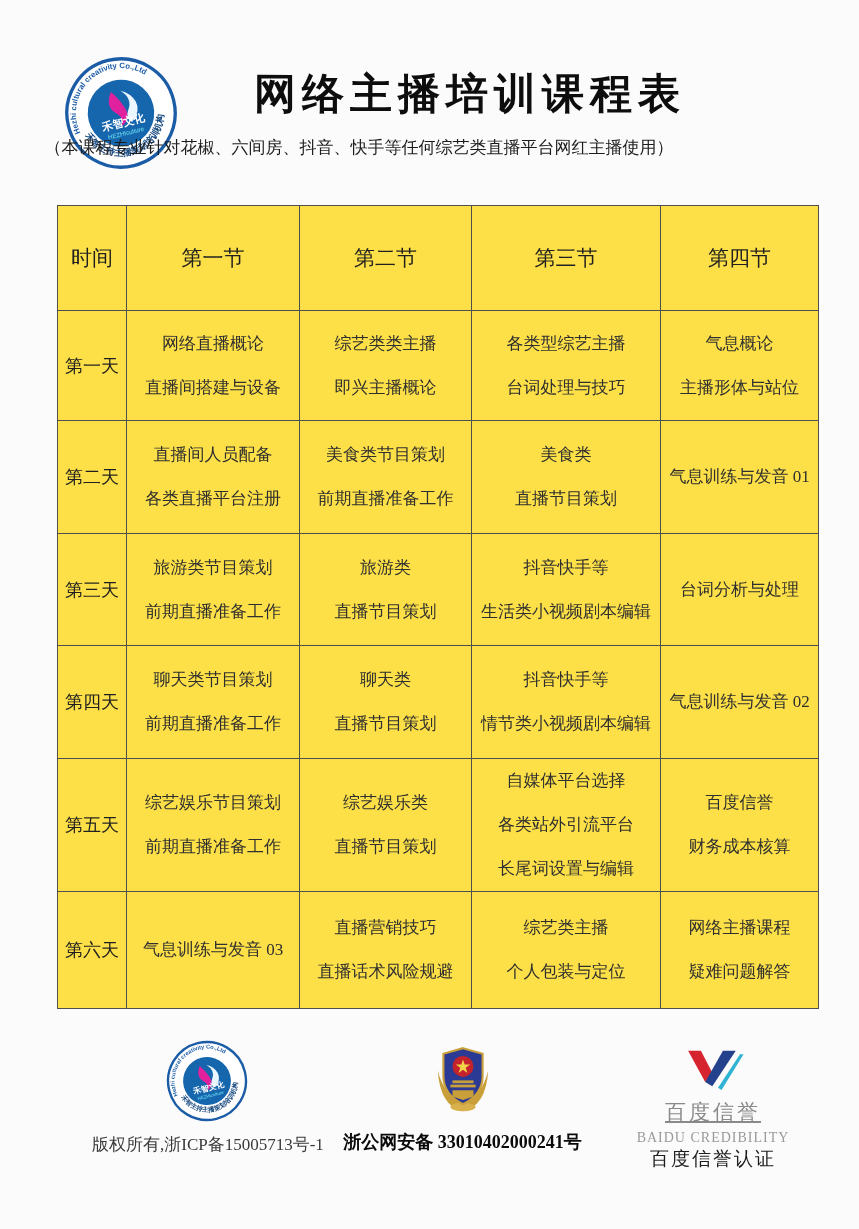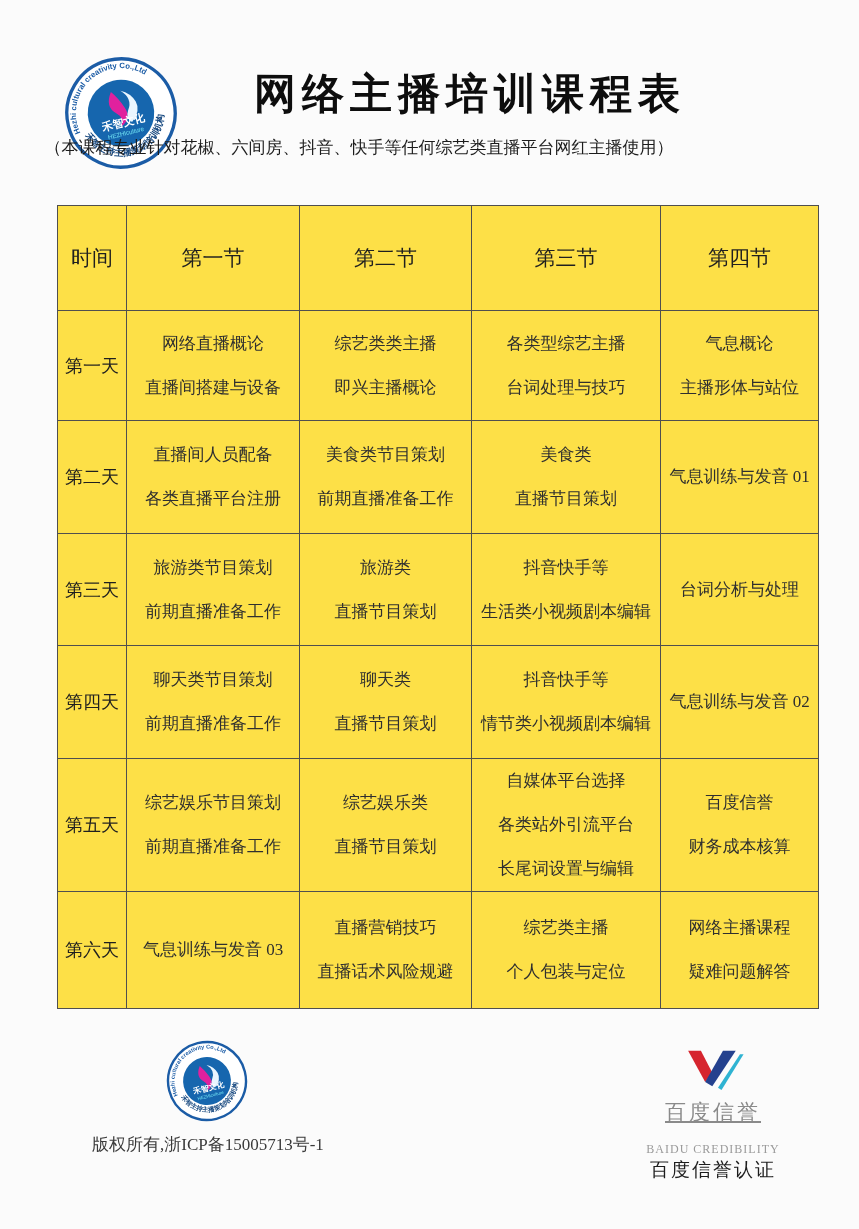--- a/index.html
+++ b/index.html
@@ -34,21 +34,21 @@
   td.day{font-size:18px;color:#1f1f1f;}
   .cell-line{font-size:17px;line-height:44px;white-space:nowrap;}
 
   
   .footer-left{position:absolute;left:92px;top:1040px;width:230px;text-align:center;}
   .footer-left .copyright{font-size:17px;color:#3a3a3a;margin-top:7px;white-space:nowrap;}
   .footer-mid{position:absolute;left:340px;top:1044px;width:245px;text-align:center;}
   .footer-mid .police-text{font-size:18px;font-weight:bold;color:#0a0a0a;margin-top:12px;white-space:nowrap;}
   .footer-right{position:absolute;left:628px;top:1046px;width:170px;text-align:center;}
   .footer-right .baidu-cn{font-size:21px;color:#8a8a8a;letter-spacing:3px;margin-top:0;text-decoration:underline;}
-  .footer-right .baidu-en{font-size:12px;color:#9a9a9a;letter-spacing:1px;margin-top:16px;}
+  .footer-right .baidu-en{font-size:14px;color:#9a9a9a;letter-spacing:1px;margin-top:4px;}
   .footer-right .baidu-cert{font-size:19px;color:#1d1d1d;letter-spacing:2px;}
   svg text{font-family:"Liberation Sans","DejaVu Sans",sans-serif;}
 </style>
 </head>
 <body>
 
 <svg width="0" height="0" style="position:absolute" aria-hidden="true">
   <defs>
     <g id="hezhi-logo" transform="rotate(-14 60 60)">
       <circle cx="60" cy="60" r="57" fill="#ffffff" stroke="#1b5ca6" stroke-width="3.5"></circle>
@@ -211,20 +211,34 @@
       </table>
   </div>
 
   <div class="footer-left">
     <svg width="82" height="82" viewBox="0 0 120 120">
       <use href="#hezhi-logo"></use>
     </svg>
     <div class="copyright">版权所有,浙ICP备15005713号-1</div>
   </div>
 
+  <div class="footer-mid">
+    <svg width="74" height="70" viewBox="0 0 90 100">
+      <path d="M44,96 Q12,88 9,38 Q18,74 44,84 Z" fill="#c99f3a"></path>
+      <path d="M46,96 Q78,88 81,38 Q72,74 46,84 Z" fill="#c99f3a"></path>
+      <ellipse cx="45" cy="90" rx="18" ry="6" fill="#d8b14d"></ellipse>
+      <path d="M45,6 L73,14 L73,46 Q73,72 45,86 Q17,72 17,46 L17,14 Z" fill="#2b3a94" stroke="#c99f3a" stroke-width="3"></path>
+      <circle cx="45" cy="32" r="15" fill="#c4232b"></circle>
+      <path d="M45,22 l2.4,7.4 h7.8 l-6.3,4.6 l2.4,7.4 l-6.3,-4.6 l-6.3,4.6 l2.4,-7.4 l-6.3,-4.6 h7.8 Z" fill="#f6d14a"></path>
+      <rect x="30" y="52" width="30" height="4" fill="#c99f3a"></rect>
+      <rect x="27" y="58" width="36" height="4" fill="#c99f3a"></rect>
+      <path d="M30,66 h30 v9 l-15,5 l-15,-5 Z" fill="#c99f3a"></path>
+    </svg>
+    <div class="police-text">浙公网安备 33010402000241号</div>
+  </div>
 
   <div class="footer-right">
     <svg width="64" height="48" viewBox="0 0 90 64">
       <path d="M10,5 L28,5 L44,36 L34,49 Z" fill="#d6252e"></path>
       <path d="M34,49 L59,5 L77,5 L44,55 Z" fill="#24418e"></path>
       <path d="M52,57 L83,10 L88,10 L57,60 Z" fill="#2fb3d2"></path>
     </svg>
     <div class="baidu-cn">百度信誉</div>
     <div class="baidu-en">BAIDU CREDIBILITY</div>
     <div class="baidu-cert">百度信誉认证</div>

